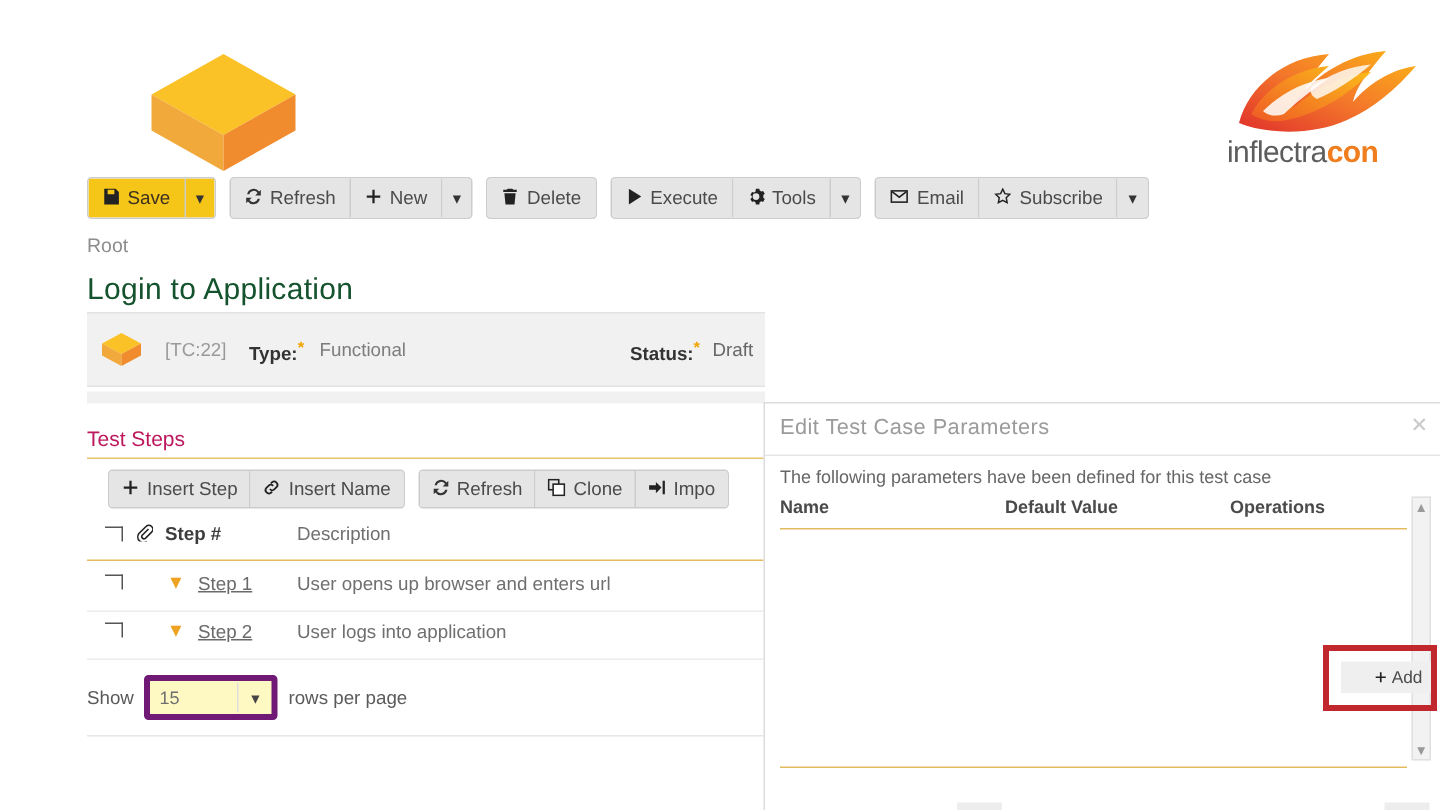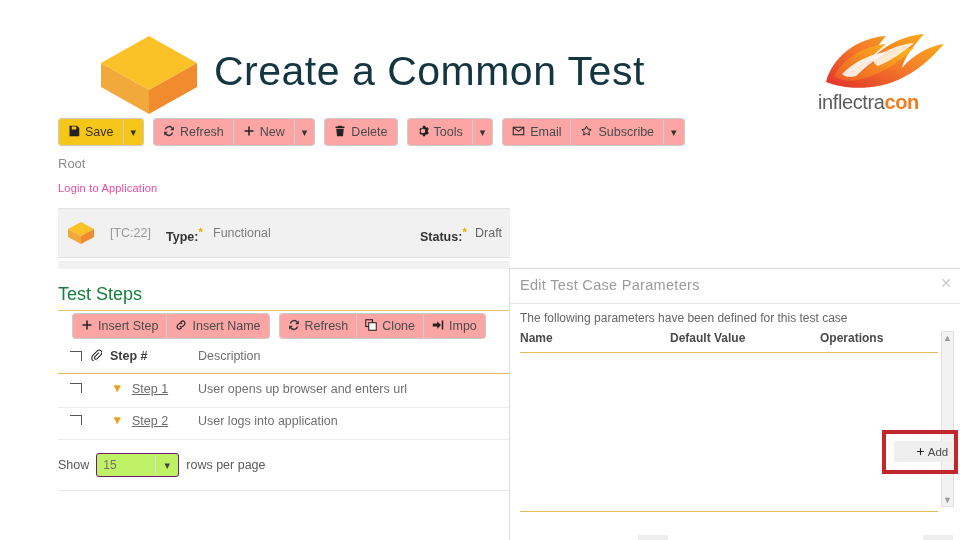--- a/index.html
+++ b/index.html
@@ -80,21 +80,21 @@
     background: #fff;
     overflow: hidden;
   }
   .tbtn {
     display: flex;
     align-items: center;
     gap: 5px;
     padding: 0 9px;
     font-size: 12.5px;
     color: #4b4b4b;
-    background: #fca5a5;
+    background: #e5e5e5;
     border-right: 1px solid #ccc;
     white-space: nowrap;
   }
   .tbtn:last-child { border-right: none; }
   .tbtn.primary {
     background: #f5c517;
     color: #3a3123;
     font-weight: normal;
   }
   .tbtn.caret { padding: 0 7px; }
@@ -105,22 +105,22 @@
   
   #breadcrumb {
     position: absolute;
     left: 58px; top: 38px;
     font-size: 13px;
     color: #8d8d8d;
   }
   #tc-name {
     position: absolute;
     left: 58px; top: 64px;
-    font-size: 11px;
-    color: #ec4899;
+    font-size: 20px;
+    color: #14532d;
     letter-spacing: .2px;
   }
 
   
   #summary-bar {
     position: absolute;
     left: 58px; top: 90px;
     width: 452px; height: 48px;
     background: #f1f1f1;
     border-top: 1px solid #e3e3e3;
@@ -157,22 +157,22 @@
     left: 58px; top: 143px;
     width: 452px; height: 8px;
     background: #f1f1f1;
   }
 
   
   #ts-title {
     position: absolute;
     left: 58px; top: 166px;
     width: 452px;
-    font-size: 18px;
-    color: #15803d;
+    font-size: 14px;
+    color: #be185d;
     padding-bottom: 5px;
     border-bottom: 1px solid #e8c46a;
     box-sizing: border-box;
   }
   #ts-toolbar {
     position: absolute;
     left: 72px; top: 195px;
     height: 26px;
     display: flex;
     align-items: stretch;
@@ -234,22 +234,22 @@
   #pager {
     position: absolute;
     left: 58px; top: 332px;
     width: 452px; height: 30px;
     display: flex; align-items: center;
     gap: 7px;
     font-size: 12.5px; color: #5a5a5a;
   }
   #pager-select {
     display: flex; align-items: center;
-    border: 1px solid #701a75; border-radius: 3px;
-    height: 22px; background: #bef264;
+    border: 4px solid #701a75; border-radius: 3px;
+    height: 22px; background: #fef9c3;
   }
   #pager-select .pv {
     width: 52px; padding-left: 6px;
     color: #707070; font-size: 12px;
     border-right: 1px solid #ddd;
     line-height: 20px;
   }
   #pager-select .pc { width: 22px; text-align: center; color: #444; font-size: 11px; }
   #pager-rule {
     position: absolute; left: 58px; top: 372px;
@@ -360,21 +360,20 @@
 <body>
 
 <div id="header">
 
   <svg id="cube-icon" viewBox="0 0 106 86">
     <polygon points="53,4 101,31 53,58 5,31" fill="#FAC227"></polygon>
     <polygon points="5,31 53,58 53,82 5,55" fill="#F2A93B"></polygon>
     <polygon points="53,58 101,31 101,55 53,82" fill="#F08C2E"></polygon>
   </svg>
 
-  <div id="slide-title">Create a Common Test</div>
 
   <div id="conf-logo">
     <svg viewBox="0 0 142 62" width="142" height="62">
       <defs>
         <linearGradient id="fl1" x1="0" y1="1" x2="1" y2="0">
           <stop offset="0" stop-color="#e0302c"></stop>
           <stop offset="0.5" stop-color="#f4792a"></stop>
           <stop offset="1" stop-color="#fbb416"></stop>
         </linearGradient>
         <linearGradient id="fl2" x1="0" y1="1" x2="1" y2="0">
@@ -441,20 +440,28 @@
             </svg>
         </span>
         <span>Delete</span>
       </div>
     </div>
 
     <div class="btn-group">
       <div class="tbtn">
         <span class="ic">
           <svg width="12" height="12" viewBox="0 0 16 16">
+              <path fill="#222" d="M3 1l11 7L3 15z"></path>
+            </svg>
+        </span>
+        <span>Execute</span>
+      </div>
+      <div class="tbtn">
+        <span class="ic">
+          <svg width="12" height="12" viewBox="0 0 16 16">
               <path fill="#222" d="M8 5a3 3 0 1 0 0 6 3 3 0 0 0 0-6zm6.5 4.2l1.3 1-1.5 2.6-1.6-.5a5.6 5.6 0 0 1-1.4.8L10.9 15H7.9l-.4-1.9a5.6 5.6 0 0 1-1.4-.8l-1.6.5-1.5-2.6 1.3-1a5.7 5.7 0 0 1 0-1.6l-1.3-1 1.5-2.6 1.6.5c.4-.3.9-.6 1.4-.8L7.9 1h3l.4 1.7c.5.2 1 .5 1.4.8l1.6-.5 1.5 2.6-1.3 1a5.7 5.7 0 0 1 0 1.6z"></path>
             </svg>
         </span>
         <span>Tools</span>
       </div>
       <div class="tbtn caret">
         <span class="caret-g">▾</span>
       </div>
     </div>
 

